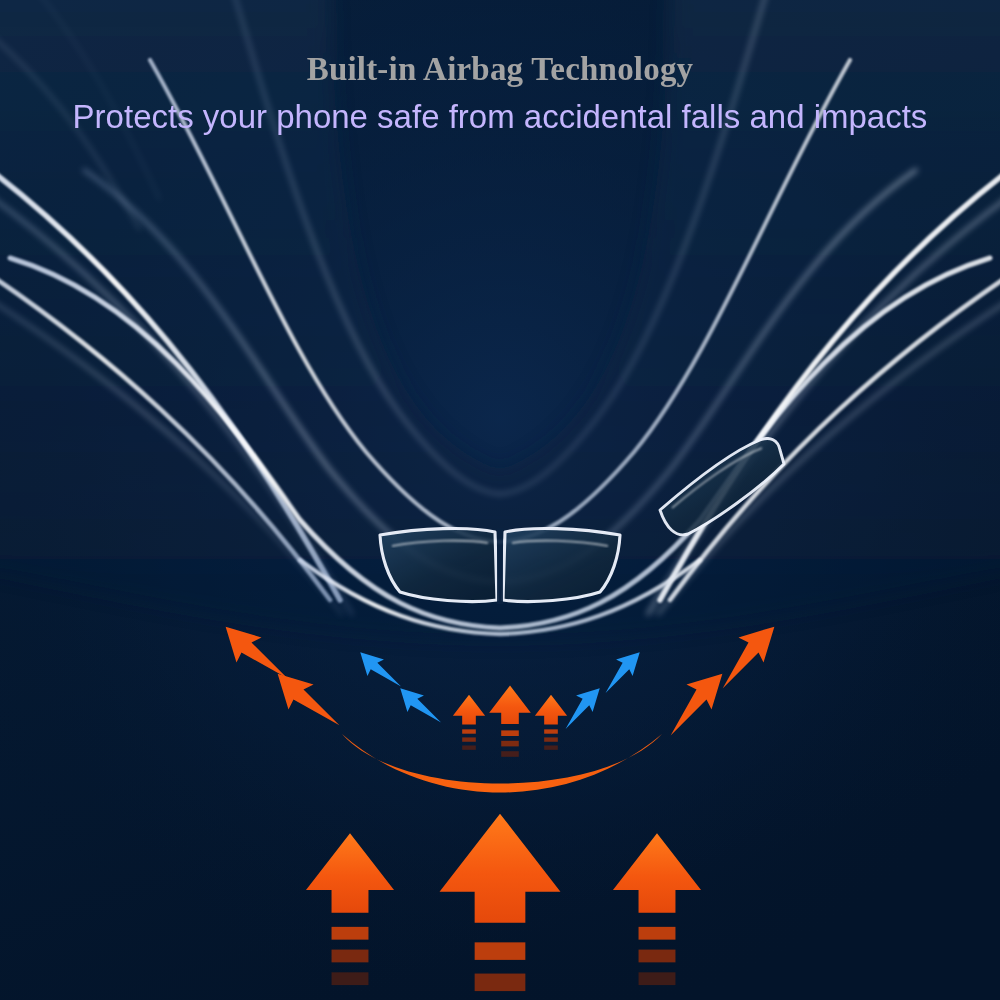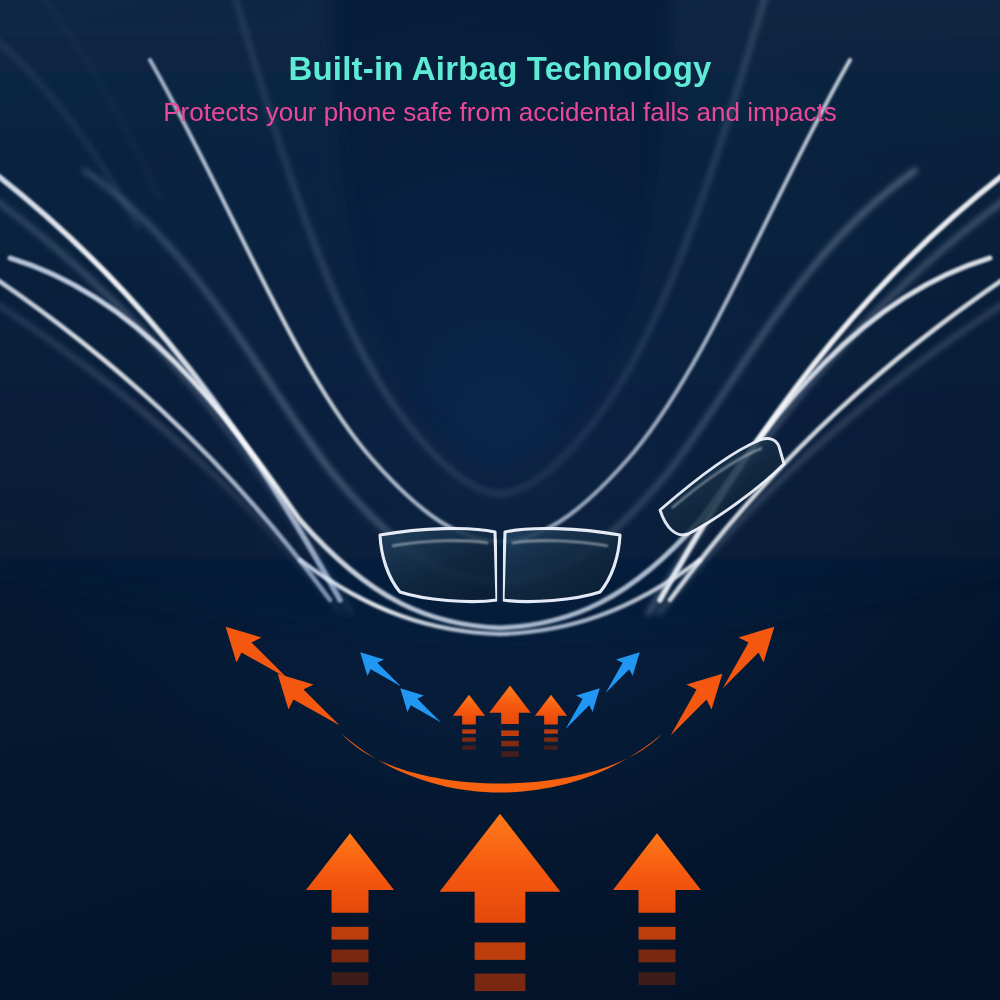--- a/index.html
+++ b/index.html
@@ -30,29 +30,30 @@
     width: 1000px;
     text-align: center;
     pointer-events: none;
   }
   #title {
     margin: 0;
     padding-top: 51px;
     font-size: 33px;
     font-weight: bold;
     letter-spacing: 0.2px;
-    color: #5eead4;
+    color: #a3a3a3;
     line-height: 1.12;
+    font-family: Liberation Serif, serif;
   }
   #subtitle {
     margin: 0;
     padding-top: 9px;
-    font-size: 26px;
+    font-size: 33px;
     font-weight: normal;
-    color: #ec4899;
+    color: #c4b5fd;
     line-height: 1.2;
   }
 </style>
 </head>
 <body>
 
 <div id="stage">
 
   <svg id="artboard" viewBox="0 0 1000 1000" xmlns="http://www.w3.org/2000/svg">
     <defs>

